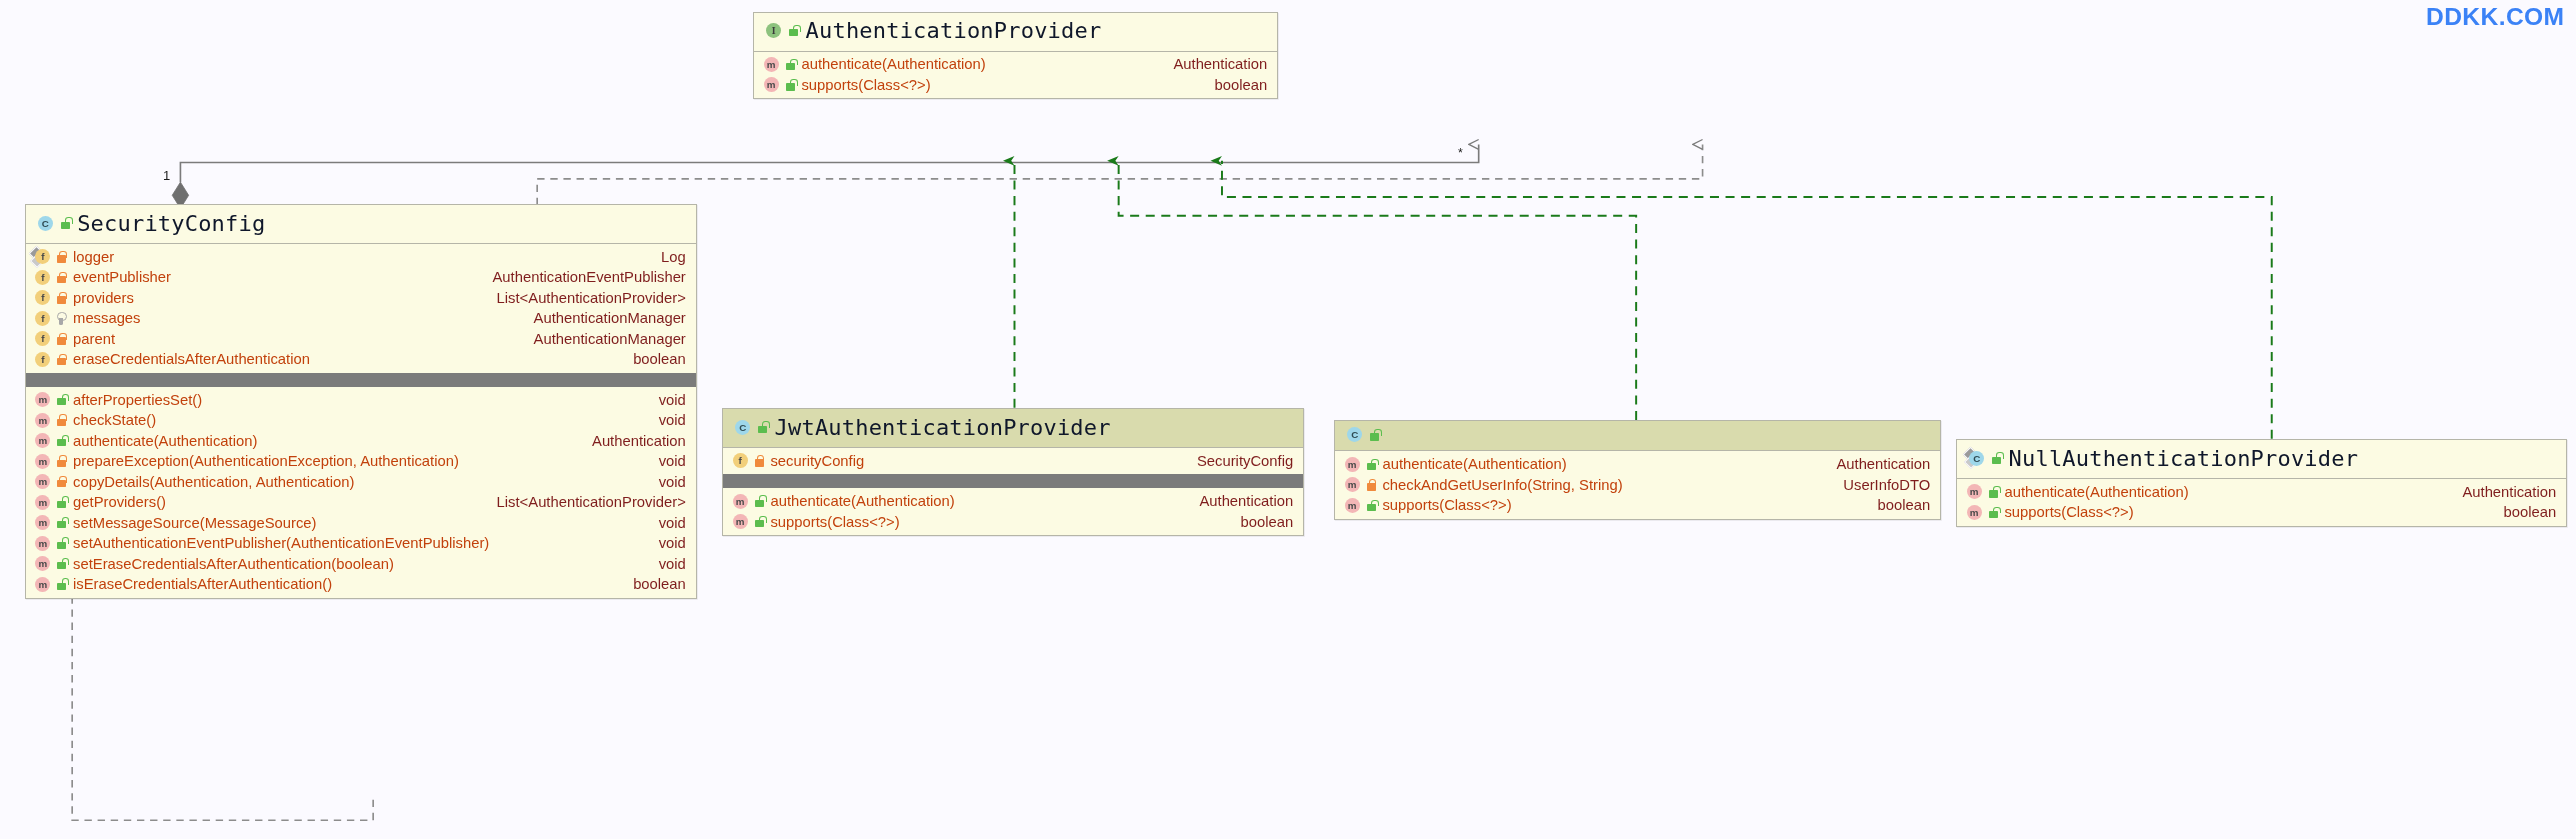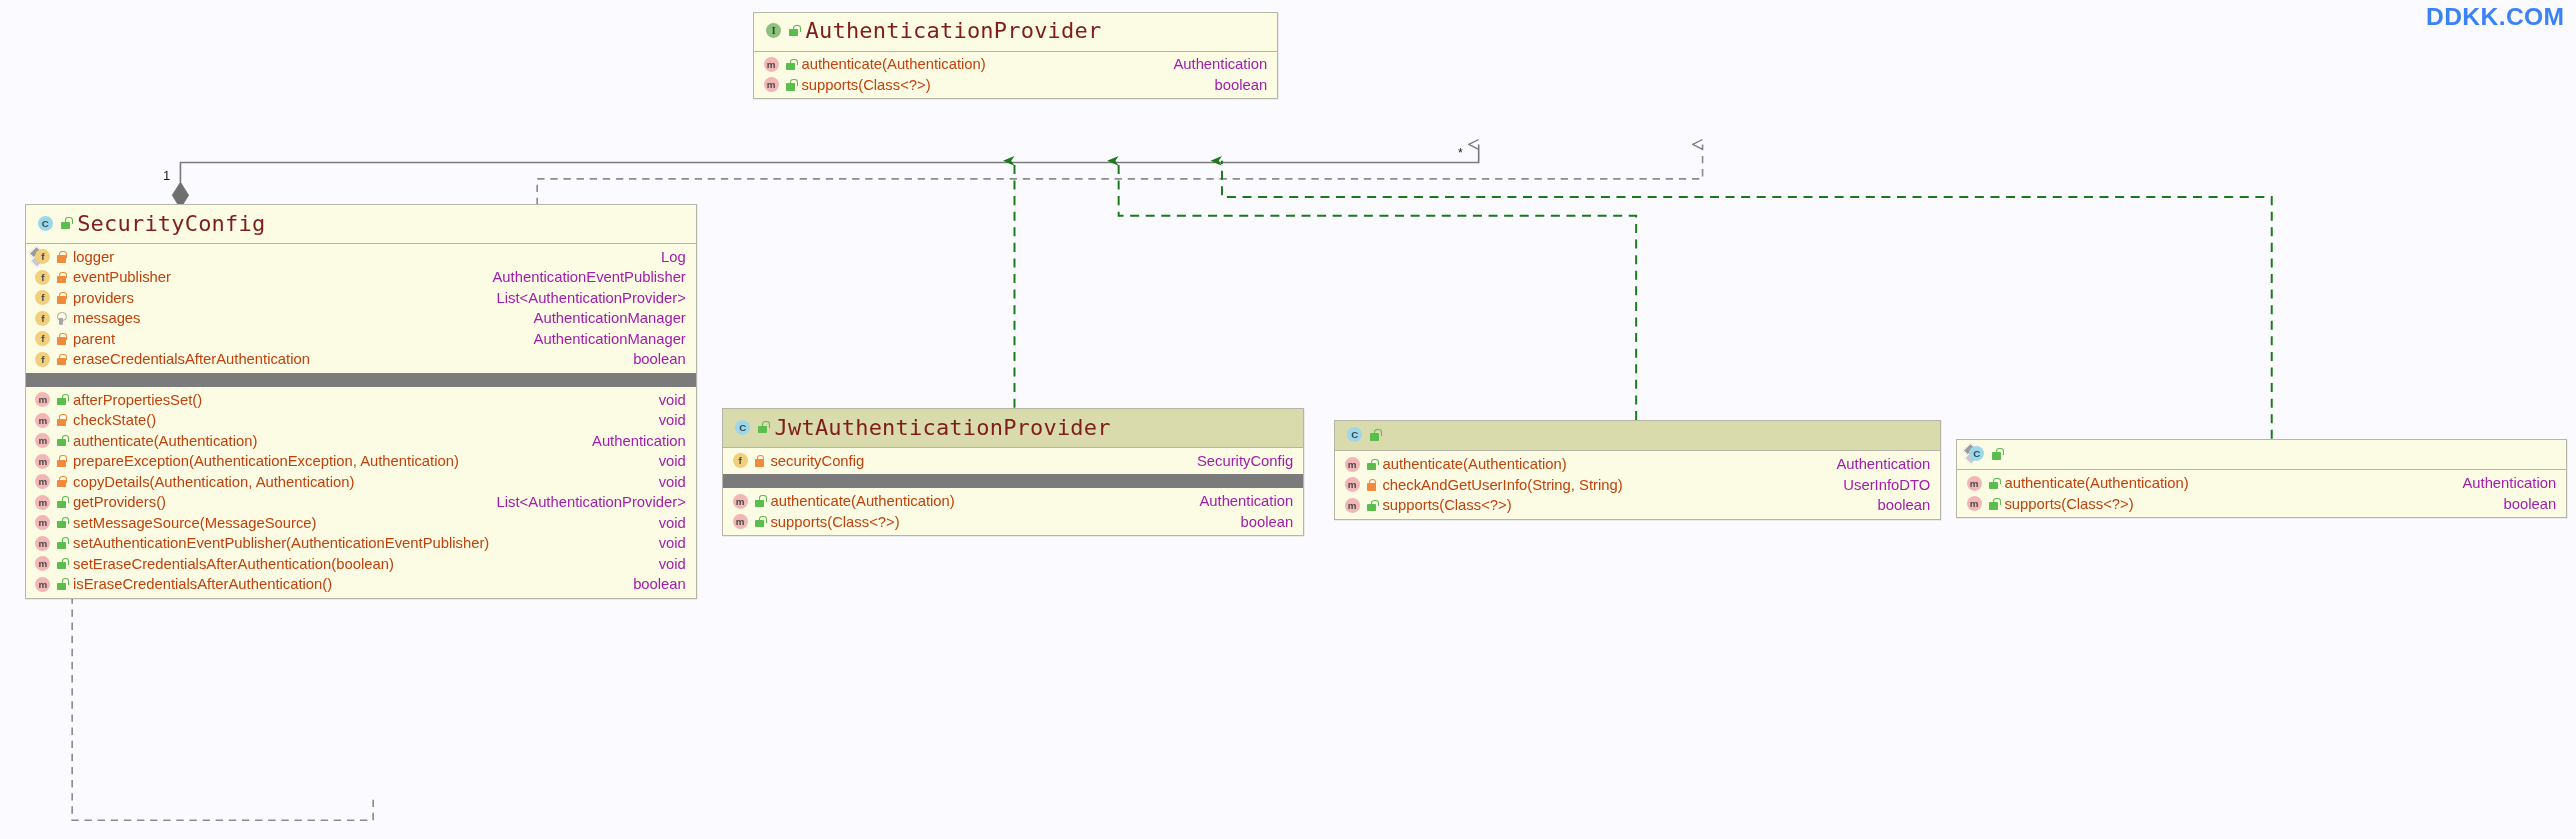--- a/index.html
+++ b/index.html
@@ -12,26 +12,26 @@
   #stage{position:absolute;left:0;top:0;width:2576px;height:840px;}
   svg.wires{position:absolute;left:0;top:0;width:2576px;height:840px;pointer-events:none;}
 
   
   .uml{position:absolute;border:0.8px solid #b5b5a8;background:#fcfbe3;box-sizing:border-box;
        box-shadow:0.8px 0.8px 0 rgba(0,0,0,.08);}
   .uml .hdr{display:flex;align-items:center;gap:5.7px;padding:5.7px 11.5px 7.4px 11.5px;
             border-bottom:0.8px solid #b5b5a8;background:#fcfbe3;}
   .uml.selected .hdr{background:#d9dbad;}
   .uml .hdr .tname{font-family:"DejaVu Sans Mono","Liberation Mono",monospace;
-                   font-size:22px;color:#7f1d1d;letter-spacing:0.2px;white-space:nowrap;}
+                   font-size:22px;color:#0f172a;letter-spacing:0.2px;white-space:nowrap;}
   .compart{padding:2.5px 0 3.3px 0;}
   .divider{height:14px;background:#7b7b7b;}
   .row{display:flex;align-items:center;height:20.5px;padding:0 9.8px 0 9px;gap:4.9px;white-space:nowrap;}
   .row .nm{font-size:14.8px;color:#c2410c;}
-  .row .ty{margin-left:auto;font-size:14.8px;color:#a21caf;padding-left:13px;}
+  .row .ty{margin-left:auto;font-size:14.8px;color:#7f1d1d;padding-left:13px;}
 
   
   .badge{position:relative;width:16.4px;height:16.4px;flex:0 0 16.4px;}
   .badge .disc{position:absolute;left:0.8px;top:0.8px;width:14.8px;height:14.8px;border-radius:50%;
       display:flex;align-items:center;justify-content:center;
       font-size:9.8px;font-weight:bold;font-family:"Liberation Sans",sans-serif;color:#4a4a4a;}
   .badge.field .disc{background:#f2cf7a;}
   .badge.method .disc{background:#f3b6b6;}
   .badge.iface .disc{background:#8dc27e;color:#3a3a3a;font-family:"Liberation Serif",serif;font-size:9.8px;}
   .badge.cls .disc{background:#9ed7ea;color:#2e4a52;}
@@ -445,20 +445,21 @@
     <div class="hdr">
       <span class="badge cls">
         <span class="stat"></span>
           <span class="stat2"></span>
           <span class="disc">C</span>
         </span>
       <span class="lock pub">
           <span class="shk"></span>
           <span class="body"></span>
         </span>
+      <span class="tname">NullAuthenticationProvider</span>
     </div>
     <div class="compart">
       <div class="row">
         <span class="badge method">
             <span class="disc">m</span>
           </span>
         <span class="lock pub">
             <span class="shk"></span>
             <span class="body"></span>
           </span>

